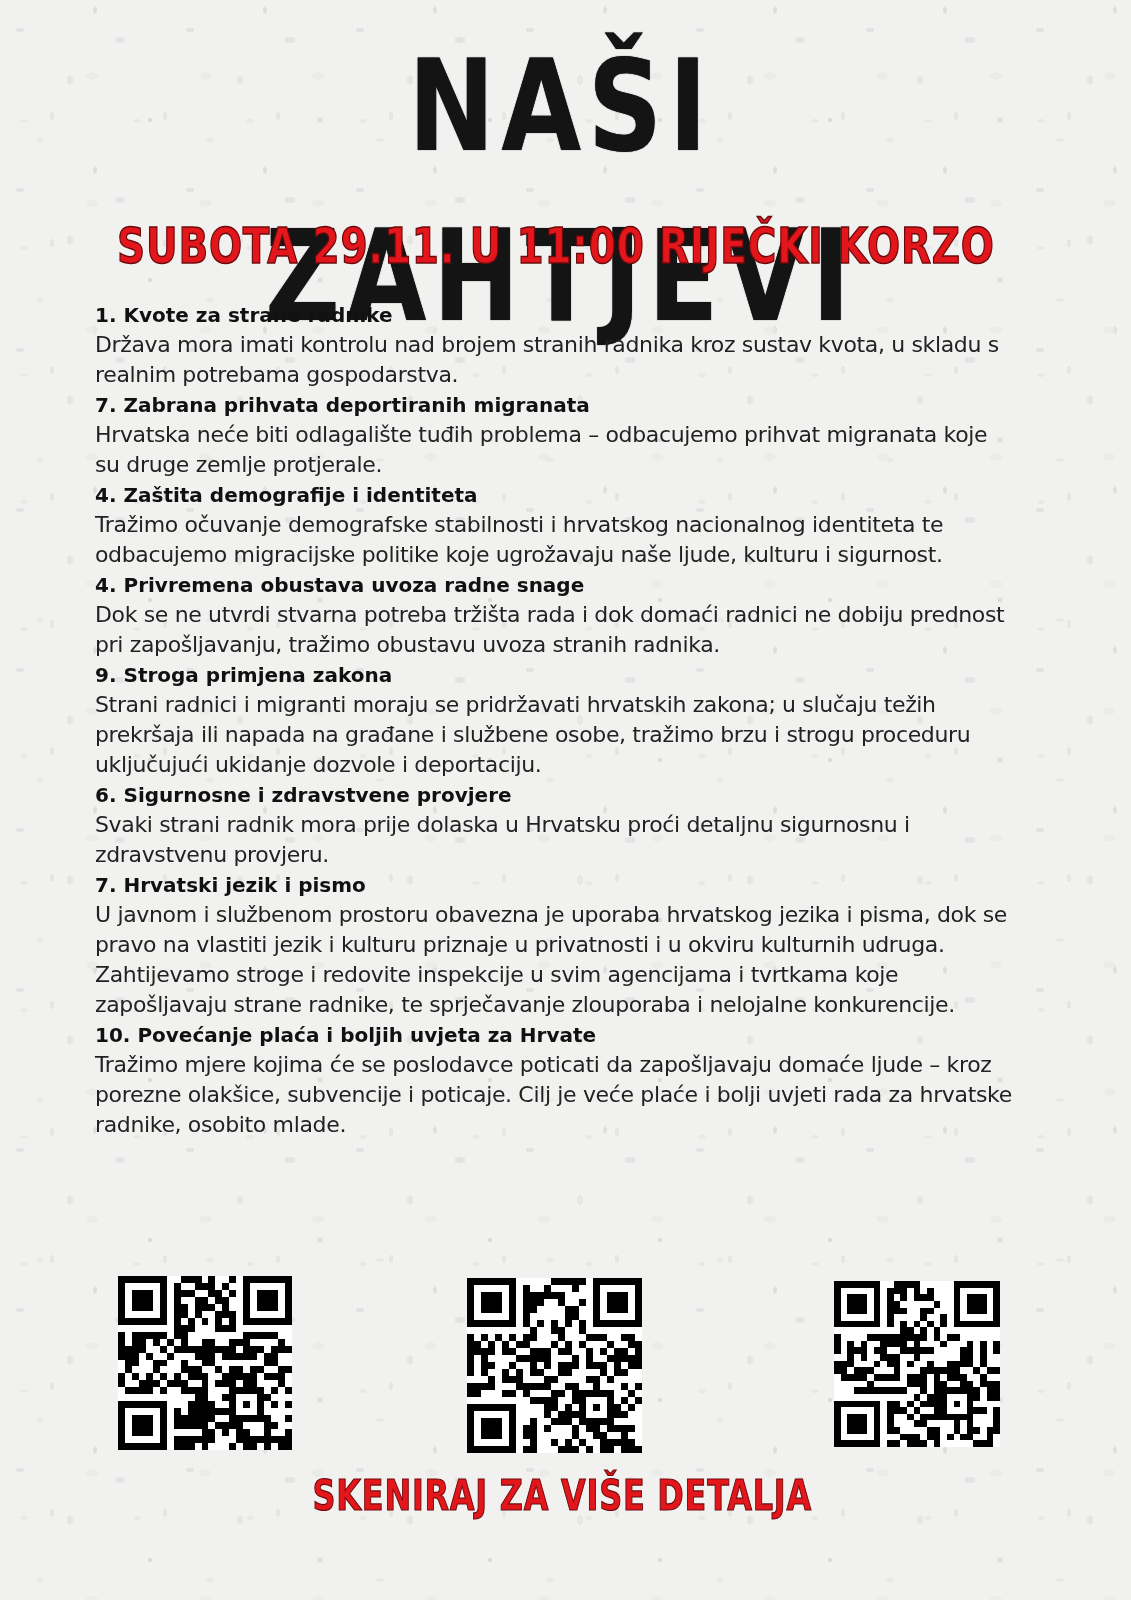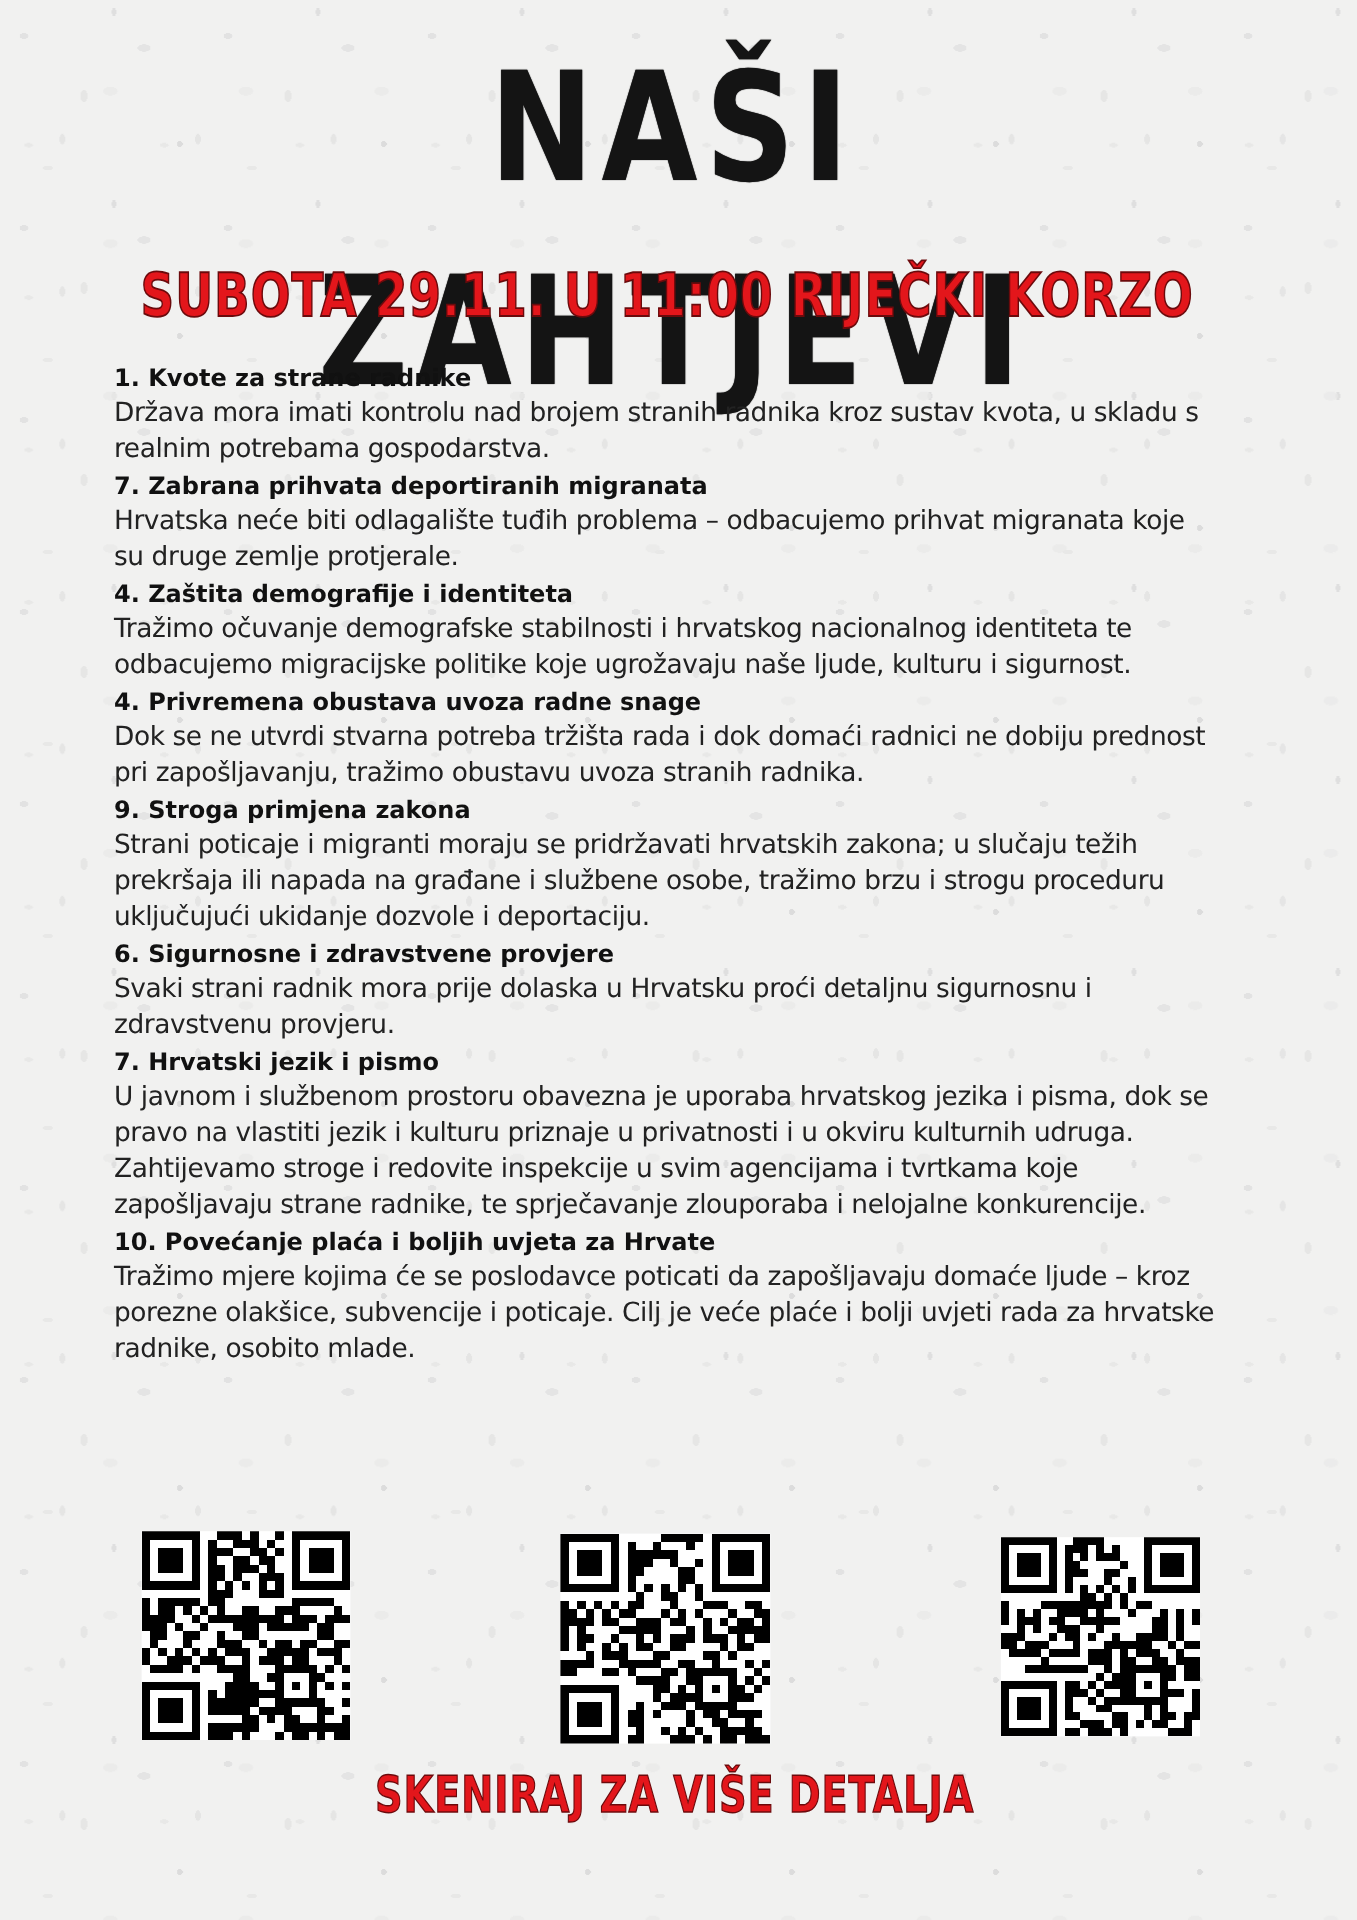--- a/index.html
+++ b/index.html
@@ -90,21 +90,21 @@
   <div>
     <p class="demand-title">4. Zaštita demografije i identiteta</p>
     <p class="demand-text">Tražimo očuvanje demografske stabilnosti i hrvatskog nacionalnog identiteta te odbacujemo migracijske politike koje ugrožavaju naše ljude, kulturu i sigurnost.</p>
   </div>
   <div>
     <p class="demand-title">4. Privremena obustava uvoza radne snage</p>
     <p class="demand-text">Dok se ne utvrdi stvarna potreba tržišta rada i dok domaći radnici ne dobiju prednost pri zapošljavanju, tražimo obustavu uvoza stranih radnika.</p>
   </div>
   <div>
     <p class="demand-title">9. Stroga primjena zakona</p>
-    <p class="demand-text">Strani poticaje i migranti moraju se pridržavati hrvatskih zakona; u slučaju težih prekršaja ili napada na građane i službene osobe, tražimo brzu i strogu proceduru uključujući ukidanje dozvole i deportaciju.</p>
+    <p class="demand-text">Strani radnici i migranti moraju se pridržavati hrvatskih zakona; u slučaju težih prekršaja ili napada na građane i službene osobe, tražimo brzu i strogu proceduru uključujući ukidanje dozvole i deportaciju.</p>
   </div>
   <div>
     <p class="demand-title">6. Sigurnosne i zdravstvene provjere</p>
     <p class="demand-text">Svaki strani radnik mora prije dolaska u Hrvatsku proći detaljnu sigurnosnu i zdravstvenu provjeru.</p>
   </div>
   <div>
     <p class="demand-title">7. Hrvatski jezik i pismo</p>
     <p class="demand-text">U javnom i službenom prostoru obavezna je uporaba hrvatskog jezika i pisma, dok se pravo na vlastiti jezik i kulturu priznaje u privatnosti i u okviru kulturnih udruga.</p>
   </div>
   <div>

